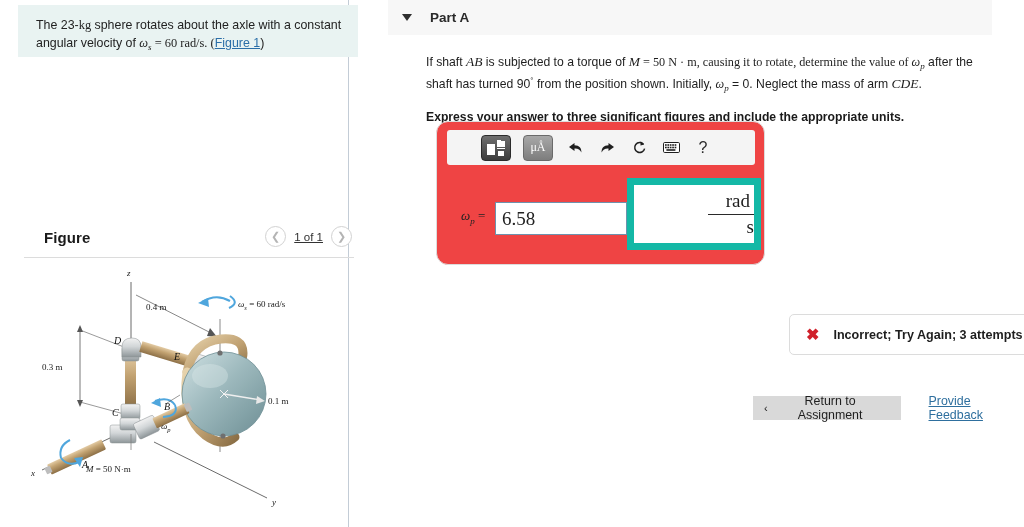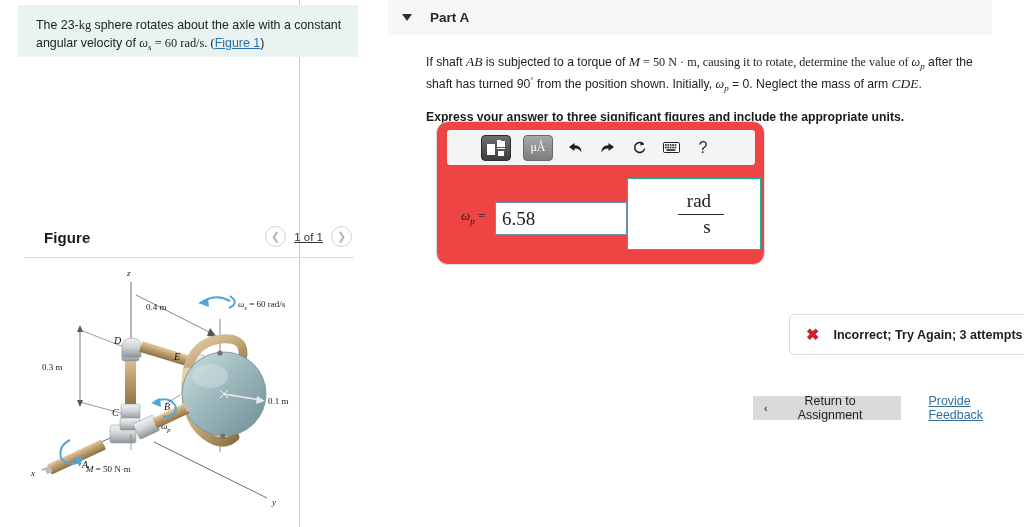--- a/index.html
+++ b/index.html
@@ -7,21 +7,21 @@
     margin: 0; padding: 0;
     width: 1024px; height: 527px;
     background: #ffffff;
     font-family: "Liberation Sans", sans-serif;
     overflow: hidden;
   }
   #root { position: relative; width: 1024px; height: 527px; background:#fff; }
 
   
   #left-panel {
-    position: absolute; left: 0; top: 0; width: 300px; height: 527px;
+    position: absolute; left: 0; top: 0; width: 349px; height: 527px;
     background: #ffffff;
     border-right: 1px solid #c3ccd6;
   }
   #question-box {
     position: absolute; left: 18px; top: 5px; width: 340px; height: 52px;
     background: #e9f3f2;
     padding: 12px 14px 0 18px;
   }
   #question-text {
     font-size: 12.4px; color: #222; line-height: 1.45;
@@ -126,22 +126,22 @@
   }
   #omega-label sub { font-size: 9px; font-style: italic; }
   #value-box {
     position: absolute; left: 46px; top: 24px; width: 132px; height: 33px;
     border: 1px solid #6e92ad; background: #fff;
     display: flex; align-items: center; padding-left: 6px;
   }
   #value-text { font-family: "Liberation Serif", serif; font-size: 19px; color: #222; }
   #unit-box {
     position: absolute; left: 178px; top: 0px; width: 134px; height: 72px;
-    border: 1px solid #14b8a6; background: #fff;
-    display: flex; flex-direction: column; align-items: center;
+    border: 7px solid #14b8a6; background: #fff;
+    display: flex; flex-direction: column; align-items: flex-end;
     justify-content: center; padding-left: 12px;
   }
   #unit-num {
     font-family: "Liberation Serif", serif; font-size: 19px; color: #1d1d1d;
     line-height: 1.05; padding: 0 4px 1px 2px;
   }
   #unit-bar { width: 46px; border-top: 1.2px solid #2a2a2a; margin: 2px 0 2px 2px; }
   #unit-den {
     font-family: "Liberation Serif", serif; font-size: 19px; color: #1d1d1d;
     line-height: 1.05; padding-left: 14px;

